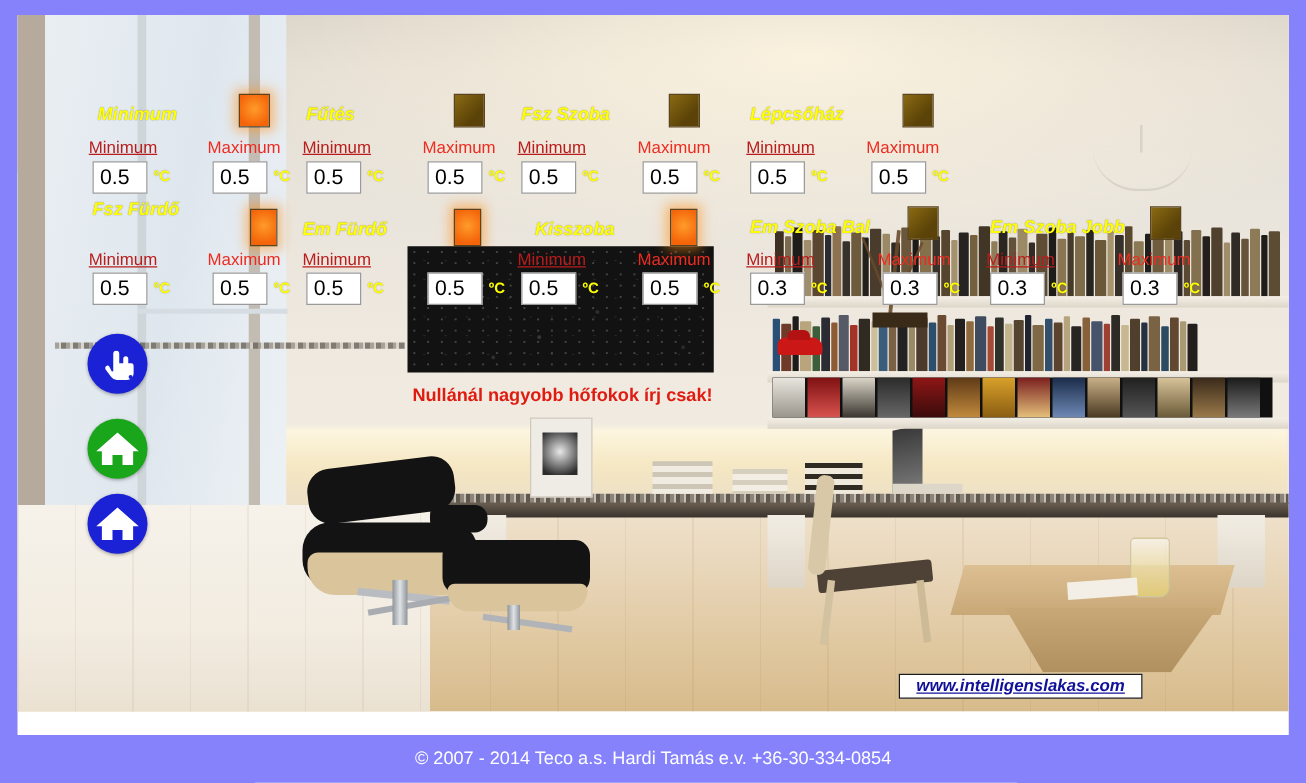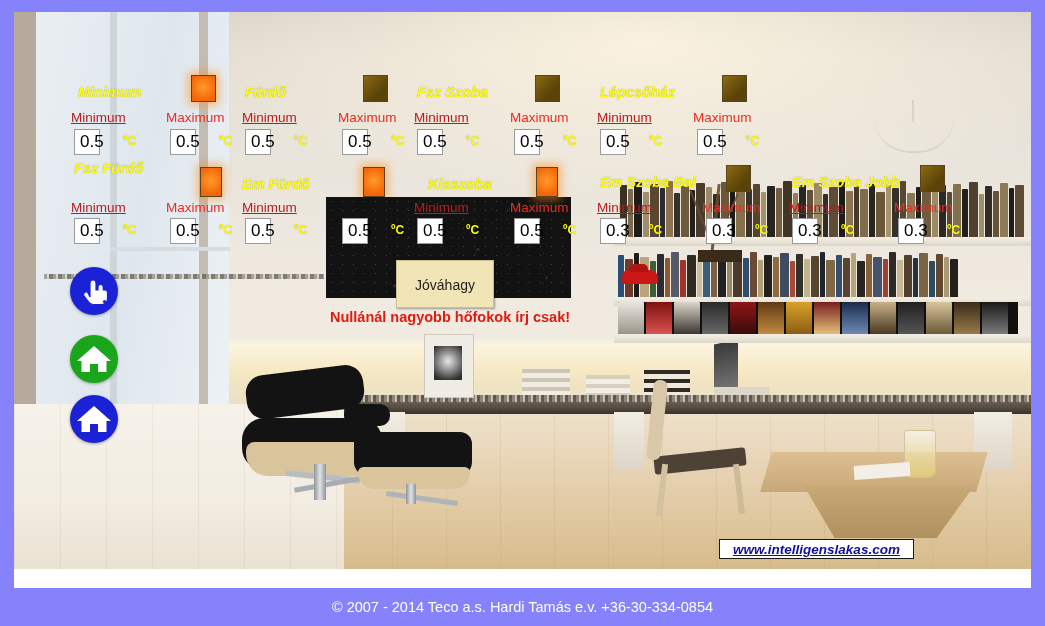--- a/index.html
+++ b/index.html
@@ -91,21 +91,21 @@
     position:absolute;color:#ffff00;font-weight:bold;font-style:italic;
     font-size:14.5px;white-space:nowrap;
     text-shadow:0 0 1px rgba(0,0,0,.45);
   }
   .lim-label{
     position:absolute;font-size:13.5px;white-space:nowrap;
   }
   .lim-min{color:#b91c1c;text-decoration:underline;}
   .lim-max{color:#ee2b20;}
   .tbox{
-    position:absolute;width:26px;height:26px;background:#ffffff;
+    position:absolute;width:44px;height:26px;background:#ffffff;
     border:1px solid #9a9a9a;box-sizing:border-box;
     font-size:17px;color:#000;line-height:24px;padding-left:5px;
   }
   .unit{
     position:absolute;color:#ffff00;font-size:12px;font-weight:bold;
     text-shadow:0 0 1px rgba(0,0,0,.4);
   }
   .ind{
     position:absolute;width:22px;height:30px;border:1px solid #5a4420;
     box-sizing:border-box;
@@ -372,21 +372,21 @@
 
       <div class="room-label" style="left:64px;top:72px;">Minimum</div>
       <div class="ind on sq" style="left:177px;top:63px;"></div>
       <div class="lim-label lim-min" style="left:57px;top:98px;">Minimum</div>
       <div class="lim-label lim-max" style="left:152px;top:98px;">Maximum</div>
       <div class="tbox" style="left:60px;top:117px;">0.5</div>
       <div class="unit" style="left:109px;top:122px;">ºC</div>
       <div class="tbox" style="left:156px;top:117px;">0.5</div>
       <div class="unit" style="left:205px;top:122px;">ºC</div>
 
-      <div class="room-label" style="left:231px;top:72px;">Fürdő</div>
+      <div class="room-label" style="left:231px;top:72px;">Fűtés</div>
       <div class="ind off sq" style="left:349px;top:63px;"></div>
       <div class="lim-label lim-min" style="left:228px;top:98px;">Minimum</div>
       <div class="lim-label lim-max" style="left:324px;top:98px;">Maximum</div>
       <div class="tbox" style="left:231px;top:117px;">0.5</div>
       <div class="unit" style="left:280px;top:122px;">ºC</div>
       <div class="tbox" style="left:328px;top:117px;">0.5</div>
       <div class="unit" style="left:377px;top:122px;">ºC</div>
 
       <div class="room-label" style="left:403px;top:72px;">Fsz Szoba</div>
       <div class="ind off sq" style="left:521px;top:63px;"></div>
@@ -447,21 +447,20 @@
 
       <div class="room-label" style="left:778px;top:162px;">Em Szoba Jobb</div>
       <div class="ind off sq" style="left:906px;top:153px;"></div>
       <div class="lim-label lim-min" style="left:775px;top:188px;">Minimum</div>
       <div class="lim-label lim-max" style="left:880px;top:188px;">Maximum</div>
       <div class="tbox" style="left:778px;top:206px;">0.3</div>
       <div class="unit" style="left:827px;top:211px;">ºC</div>
       <div class="tbox" style="left:884px;top:206px;">0.3</div>
       <div class="unit" style="left:933px;top:211px;">ºC</div>
 
-      <div id="approve">Jóváhagy</div>
       <div id="warning">Nullánál nagyobb hőfokok írj csak!</div>
 
       <div class="navbtn" style="left:56px;top:255px;background:#1b22d6;">
         <svg width="48" height="48" viewBox="0 0 48 48">
           <path d="M20 30 L20 16 a3 3 0 0 1 6 0 l0 7 l2 0 l0 -3 a2.6 2.6 0 0 1 5.2 0 l0 3 l1.8 0 a2.5 2.5 0 0 1 2.5 2.5 l0 6 a6 6 0 0 1 -6 6 l-8 0 a6 6 0 0 1 -5 -2.6 l-4.5 -6 a2.6 2.6 0 0 1 3.6 -3.6 Z" fill="#ffffff" stroke="#1b22d6" stroke-width="1.2"></path>
           <circle cx="34.5" cy="34.5" r="1.6" fill="#1b22d6"></circle>
         </svg>
       </div>
 
       <div class="navbtn" style="left:56px;top:323px;background:#1aa61a;">

